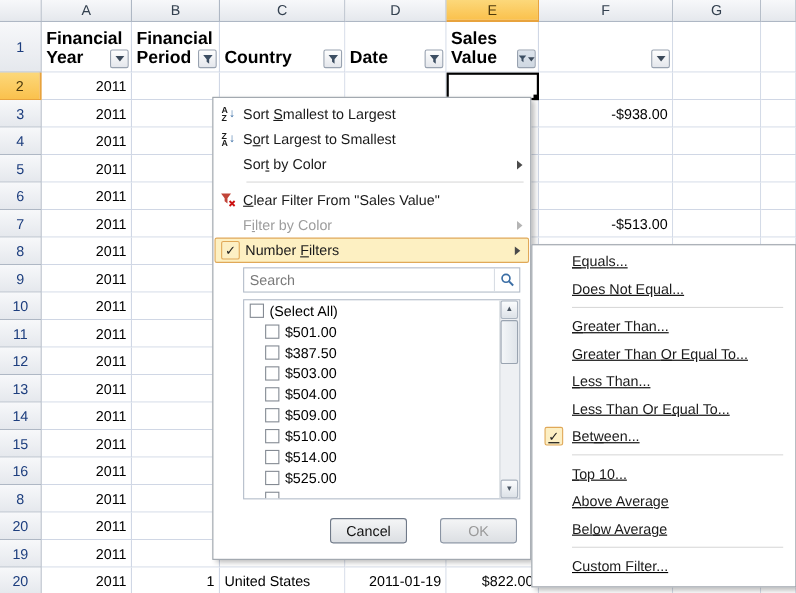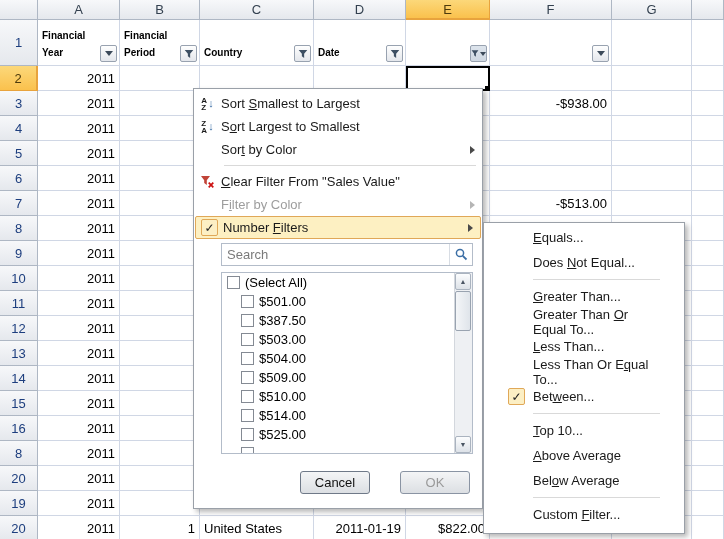--- a/index.html
+++ b/index.html
@@ -20,39 +20,39 @@
 
   .cell{position:absolute;box-sizing:border-box;background:#fff;
         border-right:1px solid var(--grid-line,#d0d7e5);
         border-bottom:1px solid var(--grid-line,#d0d7e5);
         font-size:13px;color:#000;padding:0 4px;display:flex;align-items:center;overflow:hidden;}
   .cell.right{justify-content:flex-end;}
   .hcell{position:absolute;box-sizing:border-box;background:#fff;
          border-right:1px solid var(--grid-line,#d0d7e5);
          border-bottom:1px solid var(--grid-line,#d0d7e5);}
   .hlabel{position:absolute;left:4px;bottom:4px;right:20px;font-weight:bold;
-          font-size:10px;line-height:17px;color:#000;}
+          font-size:16px;line-height:17px;color:#000;}
   .fbtn{position:absolute;right:2px;bottom:3px;width:17px;height:17px;box-sizing:border-box;
         border:1px solid #98a2b0;border-radius:2px;cursor:pointer;
         background:linear-gradient(#fefefe,#e4e7ec);
         display:flex;align-items:center;justify-content:center;gap:1px;}
   .fbtn.pressed{background:linear-gradient(#dde4ec,#cfd8e2);}
   .arr-dn{width:0;height:0;border-left:4px solid transparent;border-right:4px solid transparent;
           border-top:5px solid #3c4a5a;}
   .arr-dn.small{border-left-width:3px;border-right-width:3px;border-top-width:4px;}
 
   .acell{position:absolute;box-sizing:border-box;border:2px solid var(--active-border,#000);z-index:5;}
   .ahandle{position:absolute;right:-2px;bottom:-2px;width:5px;height:5px;background:#000;}
 
   
   .menu{position:absolute;background:#fff;border:1px solid #9aa0a8;box-sizing:border-box;
         box-shadow:3px 3px 5px rgba(0,0,0,.28);z-index:10;}
   #filter-menu{left:193px;top:88px;width:290px;height:421px;padding-top:3px;
                display:flex;flex-direction:column;}
-  .submenu{left:483px;top:222px;width:202px;height:312px;padding:2px 16px;z-index:11;}
+  .submenu{left:483px;top:222px;width:241px;height:312px;padding:2px 3px;z-index:11;text-decoration:underline;}
 
   .mi{height:23px;display:flex;align-items:center;font-size:13px;color:#1a1a1a;
       padding-right:7px;box-sizing:border-box;cursor:default;}
   .submenu .mi{height:25px;}
   .mi-gut{flex:0 0 27px;display:flex;align-items:center;justify-content:center;}
   .submenu .mi-gut{flex:0 0 33px;}
   .mi.disabled{color:#9d9d9d;}
   .mi.hl{background:var(--hl-bg,#fdf0c2);border:1px solid var(--hl-border,#e0a858);
          border-radius:2px;margin:0 1px;}
   .mi-arrow{margin-left:auto;width:0;height:0;border-top:4px solid transparent;
@@ -158,20 +158,21 @@
       </div>
       <div class="hcell" style="left: 314px; top: 20px; width: 92px; height: 46px; position: absolute;">
         <div class="hlabel">Date</div>
         <div class="fbtn">
           <svg width="10" height="10" viewBox="0 0 14 14">
             <path d="M1 1.5h12L8.6 6.8v5.7L5.4 10V6.8Z" fill="#3d4f63"></path>
           </svg>
         </div>
       </div>
       <div class="hcell" style="left: 406px; top: 20px; width: 84px; height: 46px; position: absolute;">
+        <div class="hlabel">Sales Value</div>
         <div class="fbtn pressed">
           <svg width="9" height="9" viewBox="0 0 14 14">
             <path d="M1 1.5h12L8.6 6.8v5.7L5.4 10V6.8Z" fill="#3d4f63"></path>
           </svg>
           <div class="arr-dn small"></div>
         </div>
       </div>
       <div class="hcell" style="left: 490px; top: 20px; width: 122px; height: 46px; position: absolute;">
         <div class="fbtn">
           <div class="arr-dn"></div>

